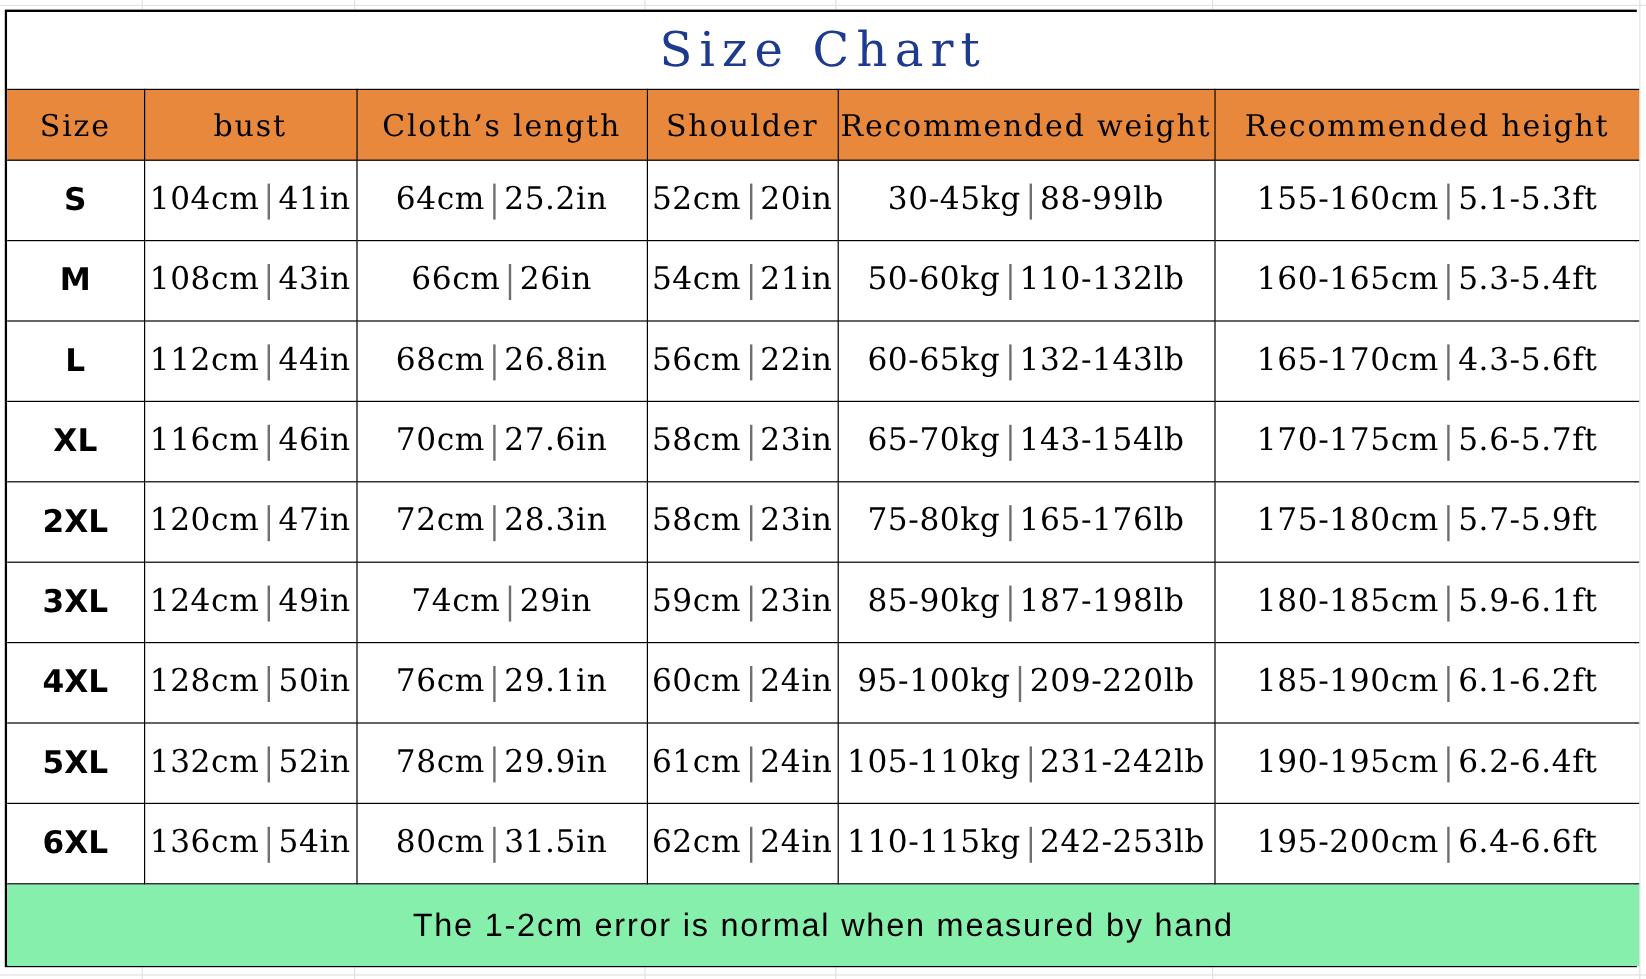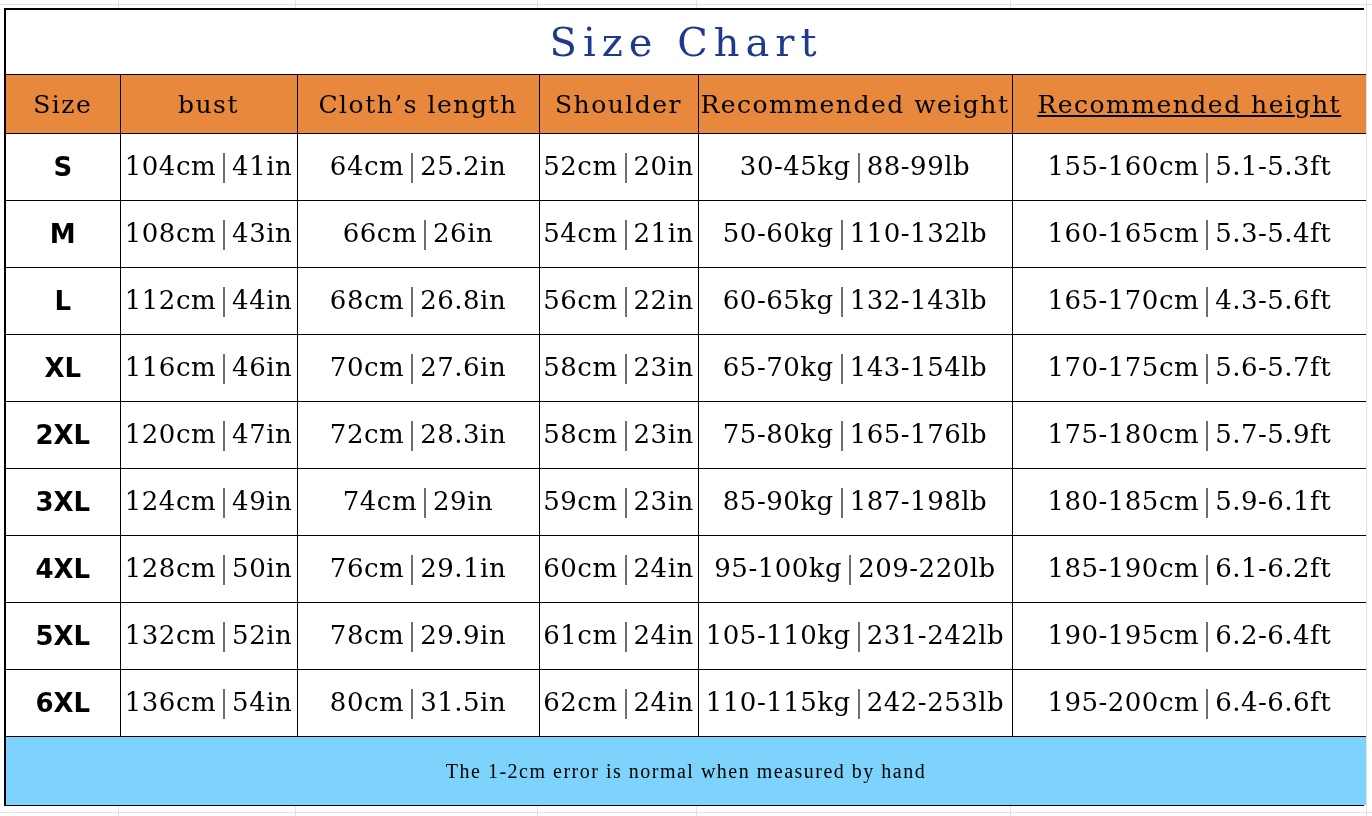--- a/index.html
+++ b/index.html
@@ -82,21 +82,21 @@
   .head-row td {
     background: #e8883c;
     height: 58px;
     font-family: "DejaVu Serif", "Liberation Serif", serif;
     font-size: 25px;
     font-weight: 400;
     letter-spacing: 1.5px;
     white-space: nowrap;
   }
   .head-row td:first-child { border-left: none !important; }
-  .head-row td:last-child  { border-right: none !important; text-decoration: underline; }
+  .head-row td:last-child  { border-right: none !important; }
 
   
   .data-row td {
     height: 66px;
     background: #ffffff;
     font-family: "DejaVu Serif", "Liberation Serif", serif;
     font-size: 26px;
     white-space: nowrap;
   }
   .data-row td:first-child { border-left: none !important; }
@@ -124,23 +124,23 @@
     width: 2px;
     height: 30px;
     background: #6f6f6f;
     margin: 0 7px;
     vertical-align: middle;
   }
 
   
   .note-cell {
     height: 68px;
-    background: #7dd3fc;
-    font-family: Liberation Serif, serif;
-    font-size: 20px;
+    background: #86efac;
+    font-family: Liberation Sans, sans-serif;
+    font-size: 27px;
     letter-spacing: 1.5px;
     border-left: none !important;
     border-right: none !important;
     border-bottom: none !important;
     white-space: nowrap;
   }
 </style>
 </head>
 <body>
 

